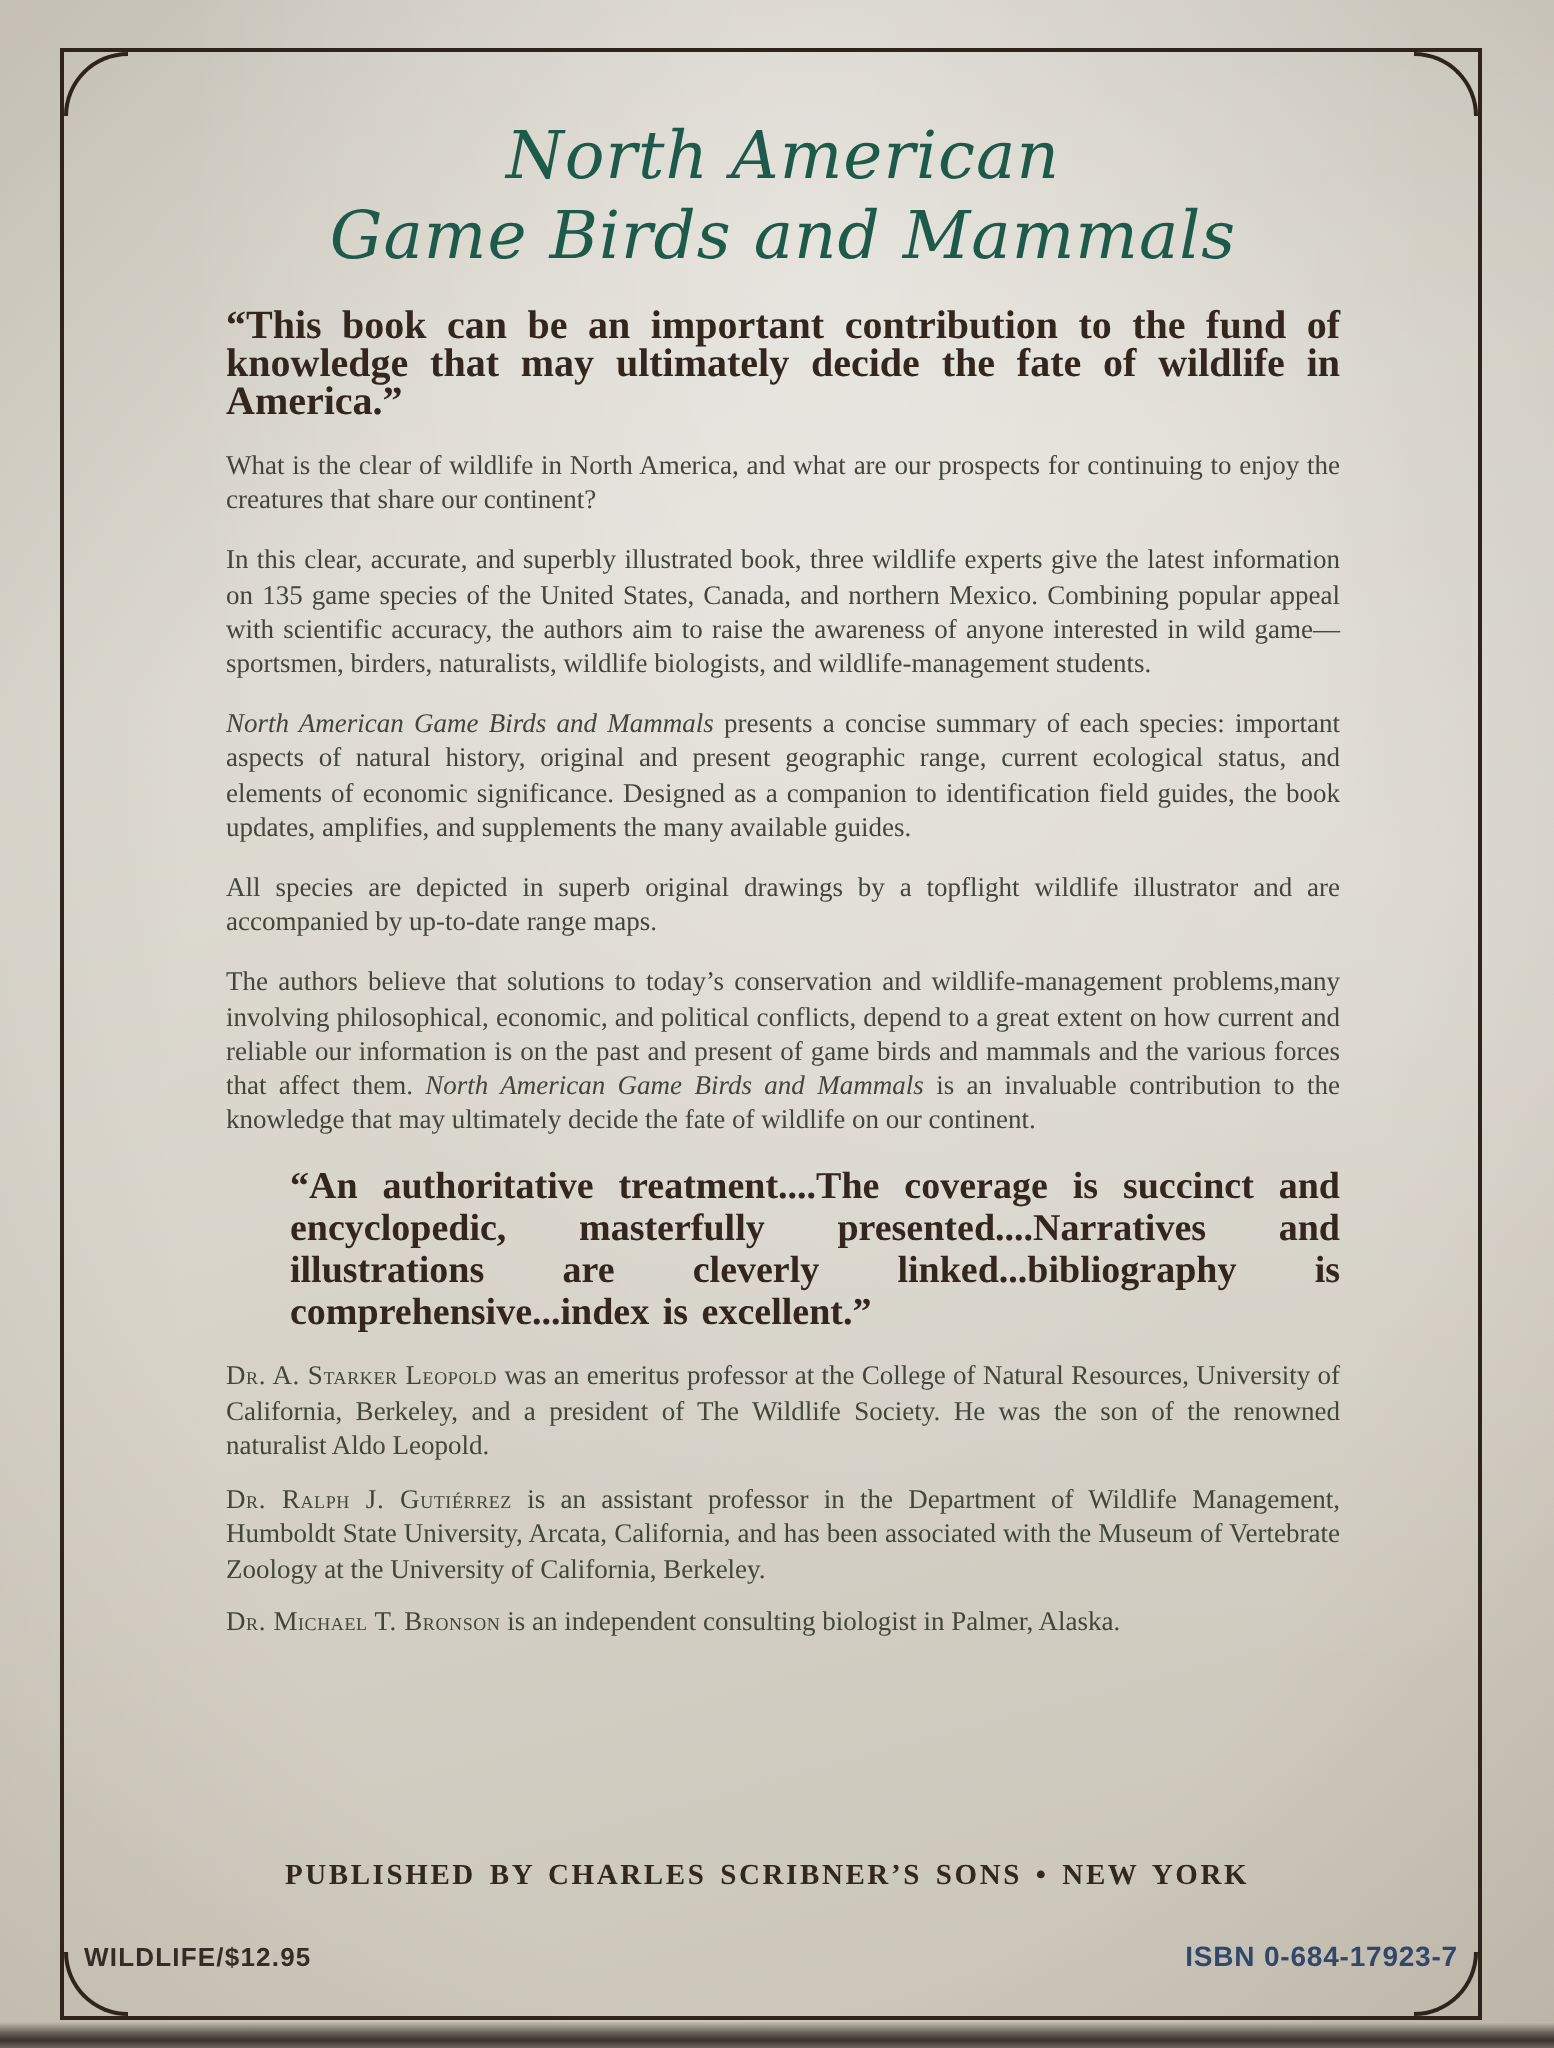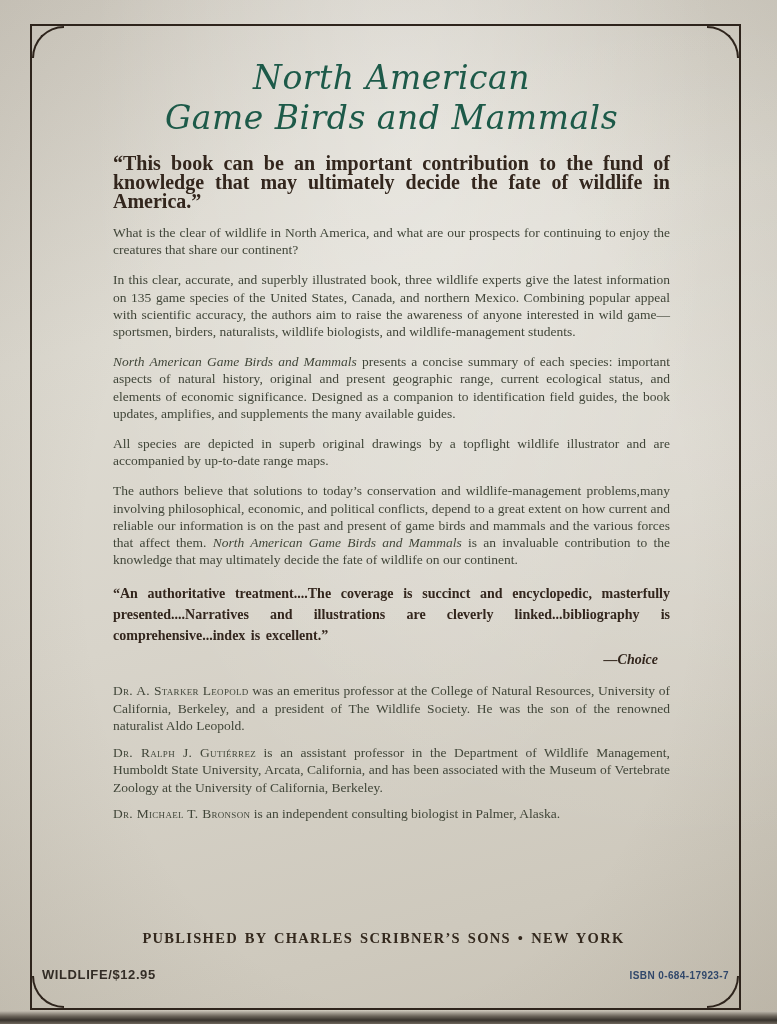--- a/index.html
+++ b/index.html
@@ -35,41 +35,41 @@
 
   .title{text-align:center;color:#1d5a49;font-style:italic;
     font-family:"DejaVu Serif","Liberation Serif",serif;
     margin:0 0 14px 0;}
   .title .line{font-size:33px;line-height:40px;letter-spacing:0.5px;font-weight:500;}
 
   .quote{color:#33261d;font-weight:bold;font-size:20px;line-height:19px;
     text-align:justify;margin:16px 0 0 0;}
   .quote .attrib{display:block;text-align:right;font-style:italic;margin-top:3px;}
   .quote.top .attrib{padding-right:24px;}
-  .quote.bottom{font-size:14px;line-height:21px;margin-top:15px;word-spacing:2px;}
+  .quote.bottom{font-size:19px;line-height:21px;margin-top:15px;word-spacing:2px;margin-left:32px;}
   .quote.bottom .attrib{padding-right:12px;word-spacing:normal;}
 
   .para{color:#414639;font-size:13.5px;line-height:17.2px;text-align:justify;
     margin:13px 0 0 0;}
   .para .it{font-style:italic;}
 
   .bios{margin-top:12px;}
   .bio{color:#414639;font-size:13.5px;line-height:17.5px;text-align:justify;
     margin:9px 0 0 0;}
   .bio .name{font-variant:small-caps;letter-spacing:0.3px;margin-top:19px;}
 
   .publisher{position:absolute;left:60px;right:70px;top:930px;
     text-align:center;color:#33281d;font-weight:bold;font-size:14.5px;
     letter-spacing:1.3px;word-spacing:2px;}
 
   .bottom-row{position:absolute;left:42px;right:48px;top:964px;
     display:flex;justify-content:space-between;align-items:baseline;
     font-family:"Liberation Sans","DejaVu Sans",sans-serif;}
   .category-price{color:#332d26;font-weight:bold;font-size:13px;letter-spacing:0.6px;}
-  .isbn{color:#31486b;font-weight:bold;font-size:10px;letter-spacing:0.4px;margin-top:6px;}
+  .isbn{color:#31486b;font-weight:bold;font-size:14px;letter-spacing:0.4px;margin-top:6px;}
 </style>
 </head>
 <body>
 
 <div class="photo">
   <div class="paper-bg"></div>
 
   <div class="frame">
     <div class="arc tl"></div>
     <div class="arc tr"></div>
@@ -88,21 +88,20 @@
     </div>
 
     <p class="para"><span>What is the clear of wildlife in North America, and what are our prospects for continuing to enjoy the creatures that share our continent?</span></p>
     <p class="para"><span>In this clear, accurate, and superbly illustrated book, three wildlife experts give the latest information on 135 game species of the United States, Canada, and northern Mexico. Combining popular appeal with scientific accuracy, the authors aim to raise the awareness of anyone interested in wild game—sportsmen, birders, naturalists, wildlife biologists, and wildlife-management students.</span></p>
     <p class="para"><span class="it">North American Game Birds and Mammals</span><span> presents a concise summary of each species: important aspects of natural history, original and present geographic range, current ecological status, and elements of economic significance. Designed as a companion to identification field guides, the book updates, amplifies, and supplements the many available guides.</span></p>
     <p class="para"><span>All species are depicted in superb original drawings by a topflight wildlife illustrator and are accompanied by up-to-date range maps.</span></p>
     <p class="para"><span>The authors believe that solutions to today’s conservation and wildlife-management problems,many involving philosophical, economic, and political conflicts, depend to a great extent on how current and reliable our information is on the past and present of game birds and mammals and the various forces that affect them. </span><span class="it">North American Game Birds and Mammals</span><span> is an invaluable contribution to the knowledge that may ultimately decide the fate of wildlife on our continent.</span></p>
 
     <div class="quote bottom">
       <span>“An authoritative treatment....The coverage is succinct and encyclopedic, masterfully presented....Narratives and illustrations are cleverly linked...bibliography is comprehensive...index is excellent.”</span>
-      <span class="attrib">—Choice</span>
     </div>
 
     <div class="bios">
       <p class="bio"><span class="name">Dr. A. Starker Leopold</span><span> was an emeritus professor at the College of Natural Resources, University of California, Berkeley, and a president of The Wildlife Society. He was the son of the renowned naturalist Aldo Leopold.</span></p>
       <p class="bio"><span class="name">Dr. Ralph J. Gutiérrez</span><span> is an assistant professor in the Department of Wildlife Management, Humboldt State University, Arcata, California, and has been associated with the Museum of Vertebrate Zoology at the University of California, Berkeley.</span></p>
       <p class="bio"><span class="name">Dr. Michael T. Bronson</span><span> is an independent consulting biologist in Palmer, Alaska.</span></p>
     </div>
   </div>
 
   <div class="publisher">PUBLISHED BY CHARLES SCRIBNER’S SONS • NEW YORK</div>

